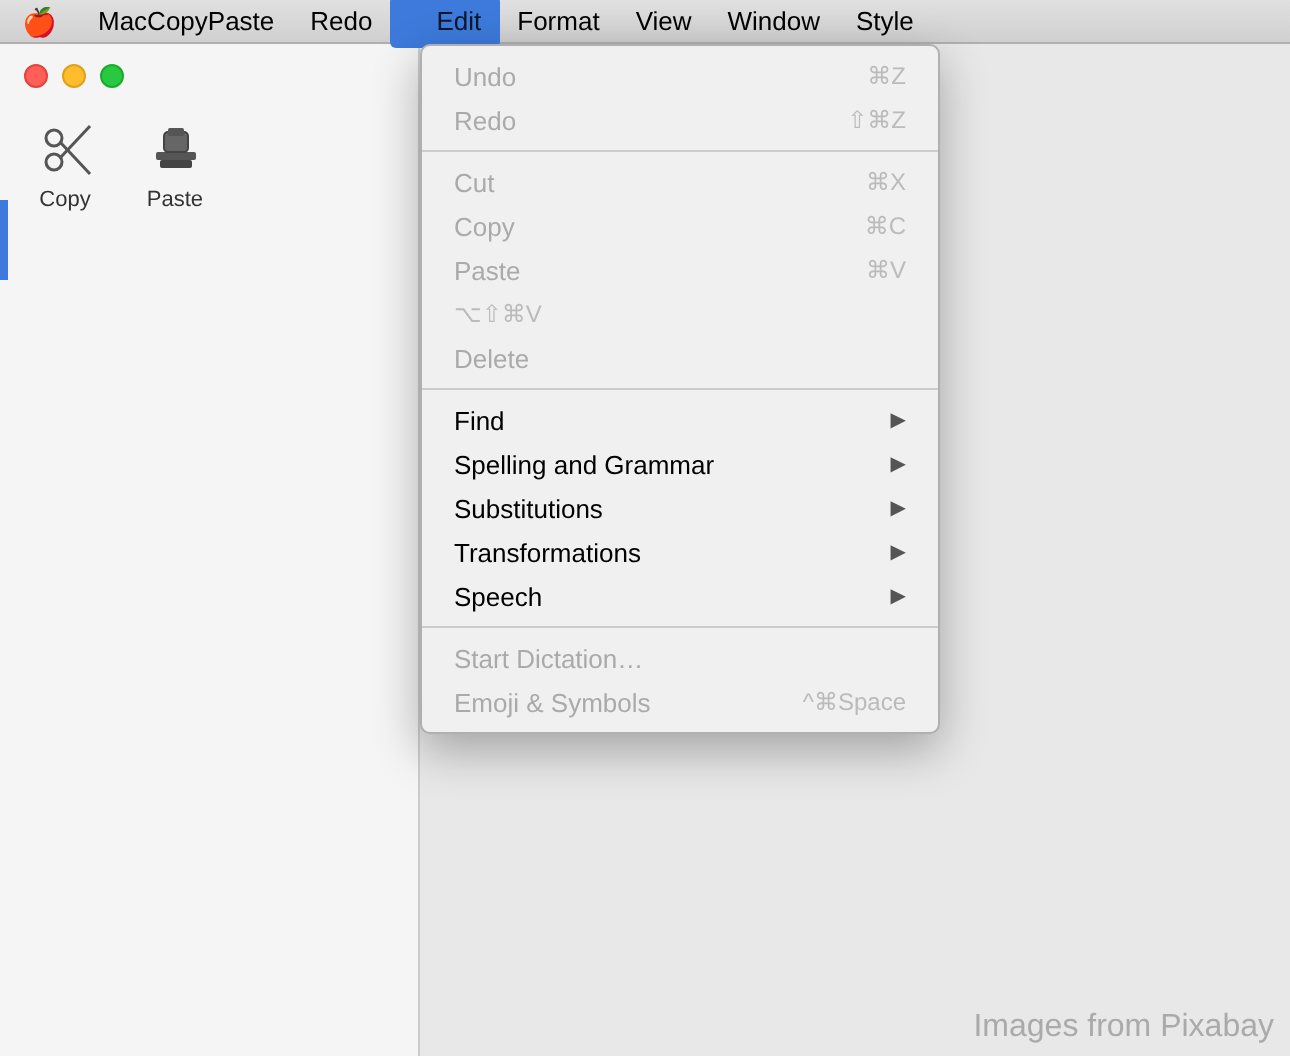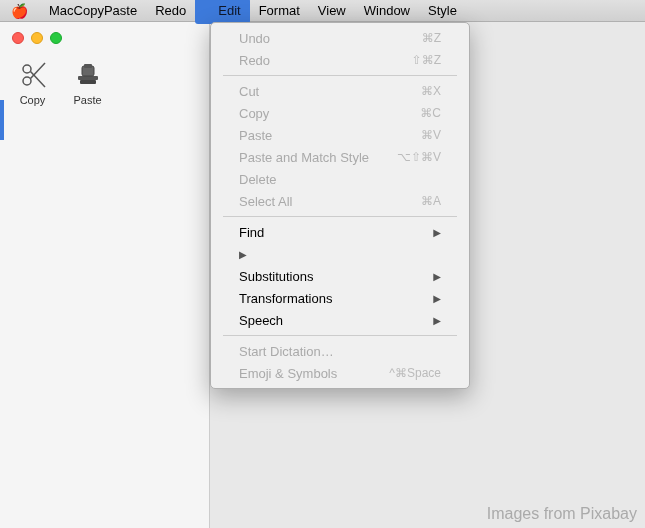--- a/index.html
+++ b/index.html
@@ -139,21 +139,21 @@
     .dropdown {
       position: absolute;
       top: 22px;
       left: 210px;
       width: 260px;
       background: #f0f0f0;
       border: 1px solid #b0b0b0;
       border-radius: 5px;
       box-shadow: 0 8px 24px rgba(0,0,0,0.3);
       z-index: 200;
-      padding: 4px 12px;
+      padding: 4px 0;
     }
     .menu-item {
       display: flex;
       align-items: center;
       justify-content: space-between;
       padding: 2px 16px;
       height: 22px;
       cursor: default;
       color: #333;
       font-size: 13px;
@@ -285,38 +285,34 @@
   </div>
   <div class="menu-item disabled">
     <span>Copy</span>
     <span class="shortcut">⌘C</span>
   </div>
   <div class="menu-item disabled">
     <span>Paste</span>
     <span class="shortcut">⌘V</span>
   </div>
   <div class="menu-item disabled">
-    <span>Paste and Match Style</span>
     <span class="shortcut">⌥⇧⌘V</span>
   </div>
   <div class="menu-item disabled">
     <span>Delete</span>
     <span class="shortcut"></span>
   </div>
-  <div class="menu-item disabled">
-    <span>Select All</span>
-    <span class="shortcut">⌘A</span>
-  </div>
   <div class="menu-separator"></div>
 
   <div class="menu-item enabled">
     <span>Find</span>
     <span class="arrow">▶</span>
   </div>
   <div class="menu-item enabled">
+    <span>Spelling and Grammar</span>
     <span class="arrow">▶</span>
   </div>
   <div class="menu-item enabled">
     <span>Substitutions</span>
     <span class="arrow">▶</span>
   </div>
   <div class="menu-item enabled">
     <span>Transformations</span>
     <span class="arrow">▶</span>
   </div>

